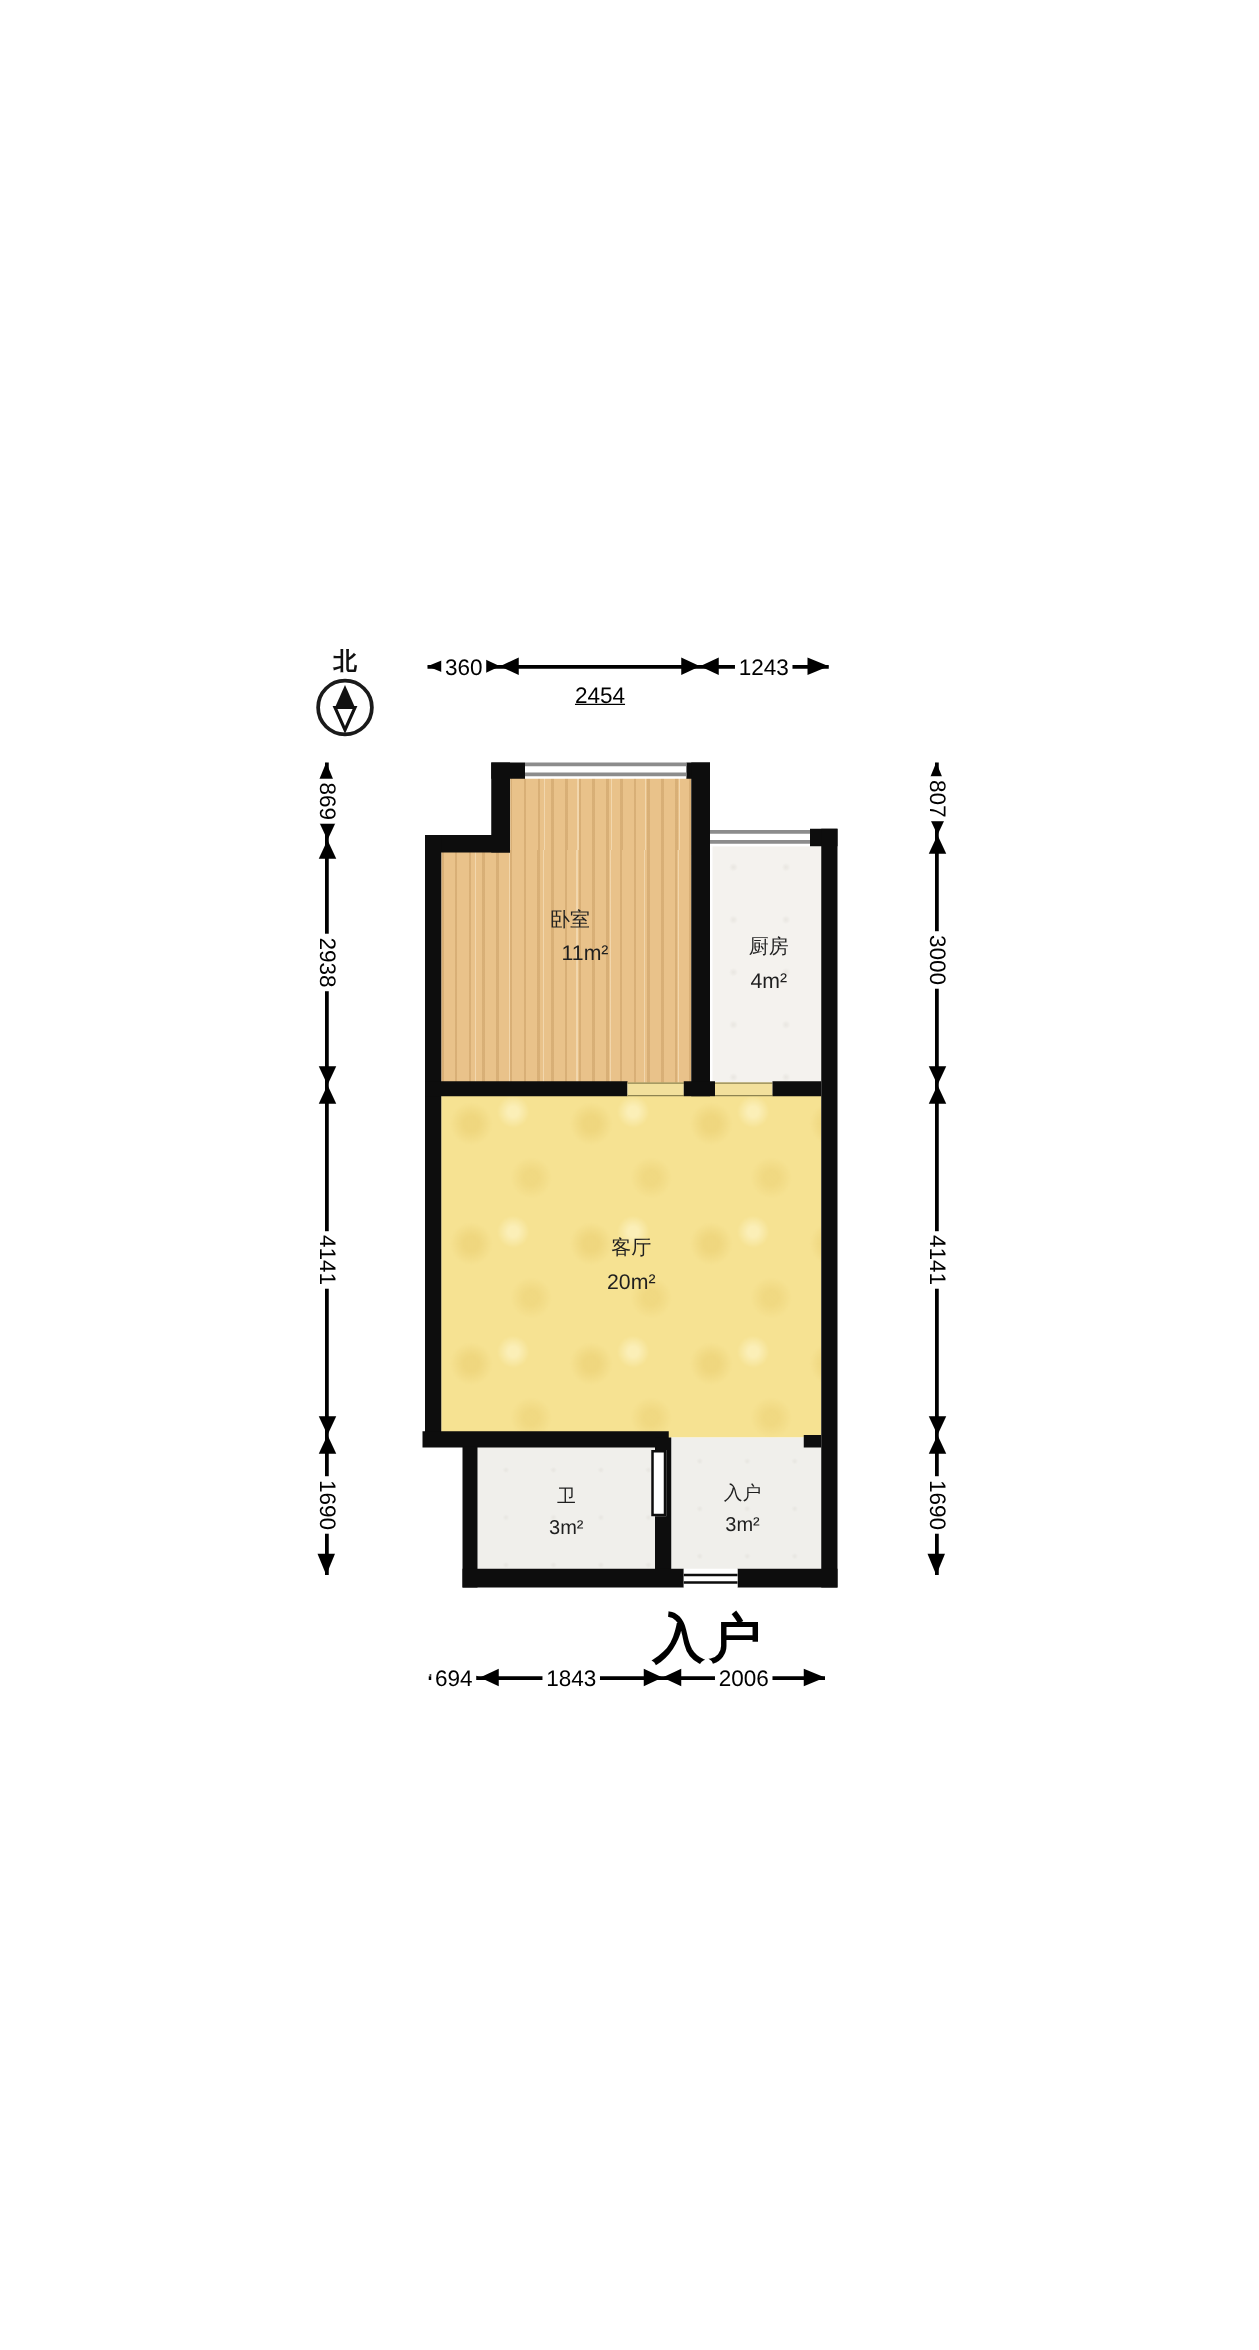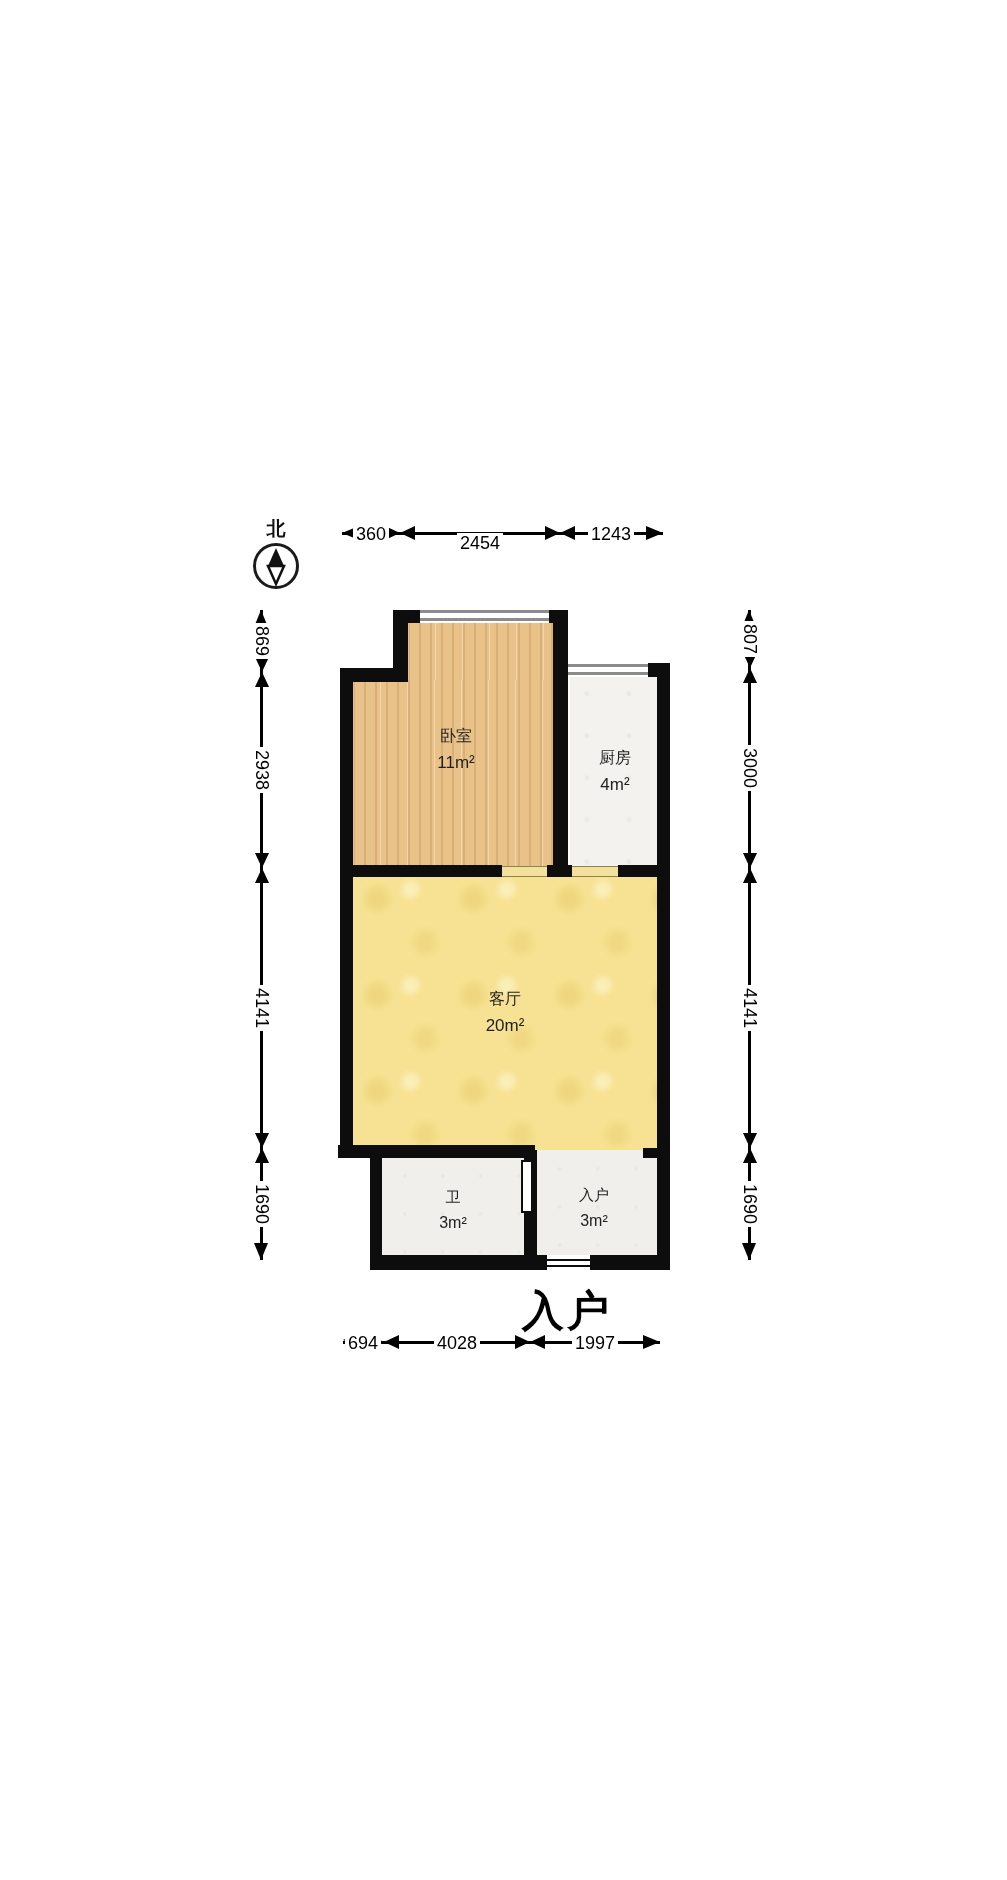--- a/index.html
+++ b/index.html
@@ -128,21 +128,21 @@
   <div class="door-leaf" style="left:521px;top:1160px;width:12px;height:53px;"></div>
 
   <div class="wall" style="left:370px;top:1255px;width:177px;height:15px;"></div>
   <div class="wall" style="left:590px;top:1255px;width:80px;height:15px;"></div>
   <div class="threshold" style="left:547px;top:1255px;width:43px;height:15px;">
     <span class="bar" style="top:4px;"></span>
     <span class="bar" style="top:10px;"></span>
   </div>
 
   <div class="room-label" style="left:456px;top:736px;">卧室</div>
-  <div class="room-area" style="left:456px;top:763px;">11m²</div>
+  <div class="room-area" style="left:468px;top:763px;">11m²</div>
   <div class="room-label" style="left:615px;top:758px;">厨房</div>
   <div class="room-area" style="left:615px;top:785px;">4m²</div>
   <div class="room-label" style="left:505px;top:999px;">客厅</div>
   <div class="room-area" style="left:505px;top:1026px;">20m²</div>
   <div class="room-label" style="left:453px;top:1197px;font-size:15px;">卫</div>
   <div class="room-area" style="left:453px;top:1223px;font-size:16px;">3m²</div>
   <div class="room-label" style="left:594px;top:1195px;font-size:15px;">入户</div>
   <div class="room-area" style="left:594px;top:1221px;font-size:16px;">3m²</div>
 
   <div class="entrance-big" style="left:567px;top:1311px;">入户</div>
@@ -152,21 +152,21 @@
   <div class="tri ar-right" style="left:646px;top:526px;"></div>
   <div class="bt" style="left:400px;top:533px;">
       <span class="l"></span>
       <span class="r"></span>
     </div>
   <div class="bt" style="left:560px;top:533px;">
       <span class="l"></span>
       <span class="r"></span>
     </div>
   <div class="dlab" style="left:371px;top:534px;">360</div>
-  <div class="dlab" style="left:480px;top:543px;">2454</div>
+  <div class="dlab" style="left:480px;top:556px;text-decoration:underline;">2454</div>
   <div class="dlab" style="left:611px;top:534px;">1243</div>
 
   <div class="dline" style="left:260px;top:610px;width:3px;height:650px;"></div>
   <div class="tri ar-up" style="left:254px;top:610px;"></div>
   <div class="tri ar-down" style="left:254px;top:1243px;"></div>
   <div class="bt v" style="left:262px;top:672px;">
       <span class="l"></span>
       <span class="r"></span>
     </div>
   <div class="bt v" style="left:262px;top:868px;">
@@ -207,16 +207,16 @@
   <div class="tri ar-right" style="left:643px;top:1335px;"></div>
   <div class="bt" style="left:384px;top:1342px;">
       <span class="l"></span>
       <span class="r"></span>
     </div>
   <div class="bt" style="left:530px;top:1342px;">
       <span class="l"></span>
       <span class="r"></span>
     </div>
   <div class="dlab" style="left:363px;top:1343px;">694</div>
-  <div class="dlab" style="left:457px;top:1343px;">4028</div>
-  <div class="dlab" style="left:595px;top:1343px;">1997</div>
+  <div class="dlab" style="left:457px;top:1343px;">1843</div>
+  <div class="dlab" style="left:595px;top:1343px;">2006</div>
 
 </div>
 
 </body></html>

